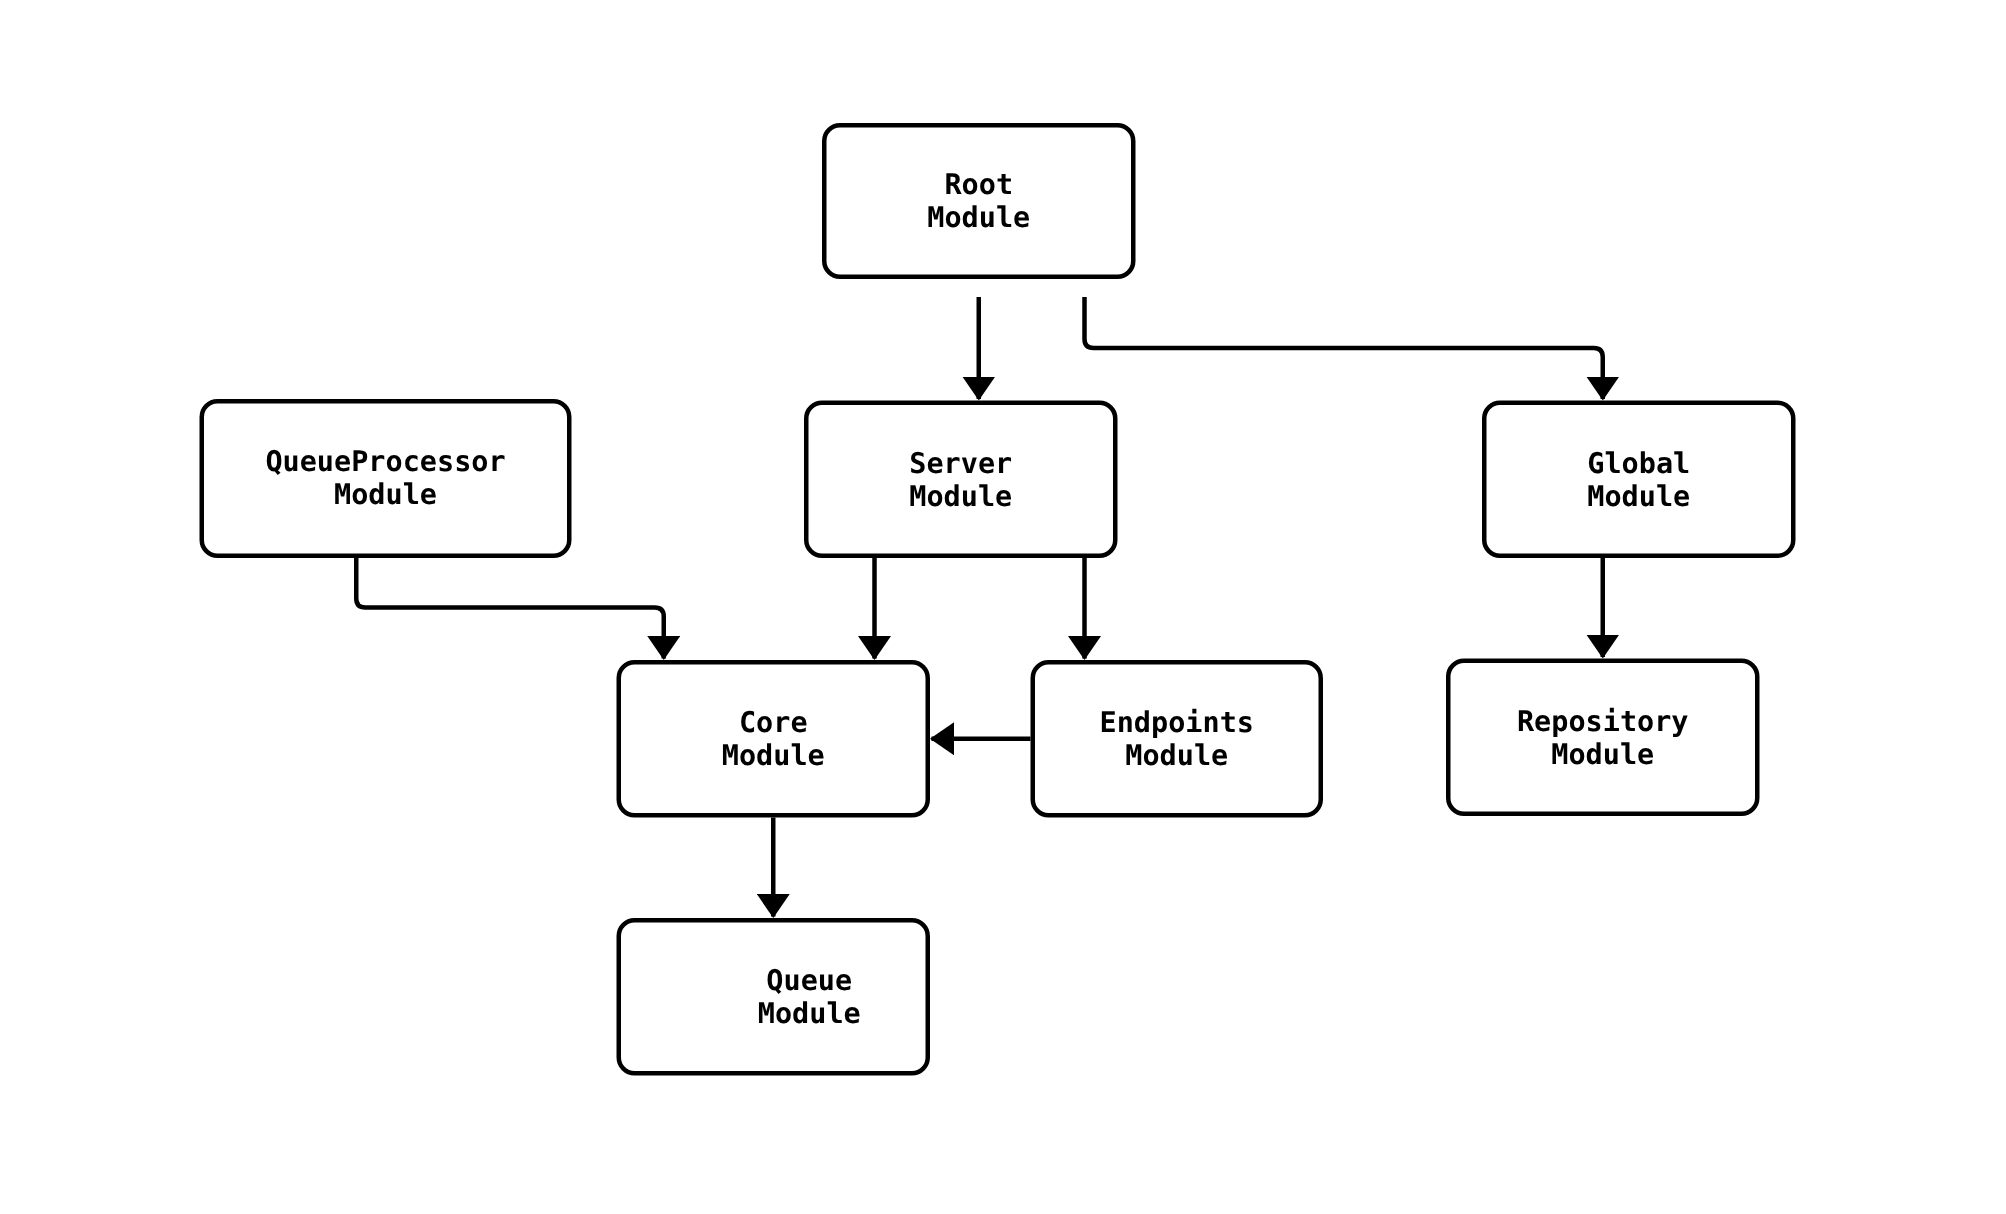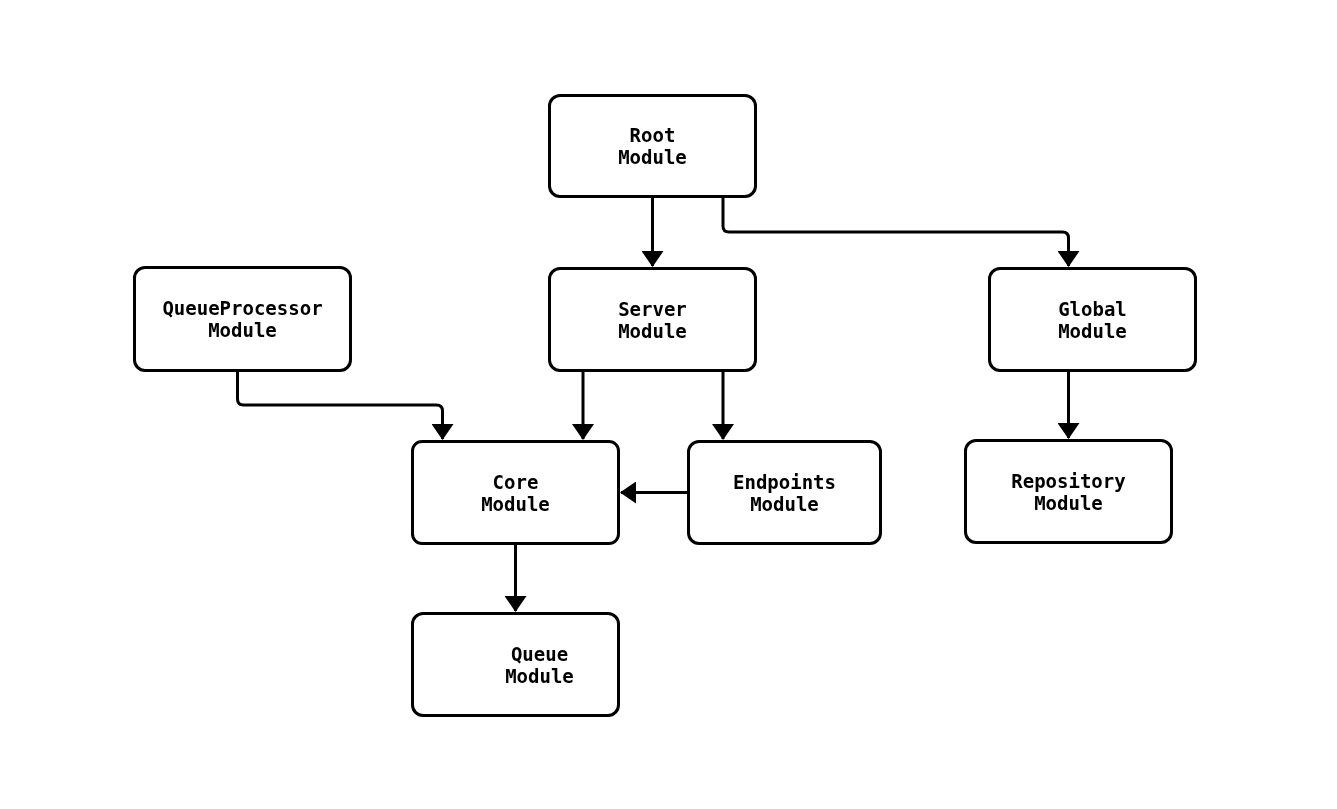--- a/index.html
+++ b/index.html
@@ -71,41 +71,41 @@
 
     <path class="edge-path" d="M723,372 L723,439" marker-end="url(#arrowhead)"></path>
 
     <path class="edge-path" d="M1068.5,372 L1068.5,438" marker-end="url(#arrowhead)"></path>
 
     <path class="edge-path" d="M687,492.5 L621,492.5" marker-end="url(#arrowhead)"></path>
 
     <path class="edge-path" d="M515.5,545 L515.5,611" marker-end="url(#arrowhead)"></path>
   </svg>
 
-  <div class="node" style="left:548px; top:94px; width:209px; height:104px;">
+  <div class="node" style="left:548px; top:82px; width:209px; height:104px;">
     <div class="node-label-line">Root</div>
     <div class="node-label-line">Module</div>
   </div>
 
-  <div class="node" style="left:548px; top:267px; width:209px; height:105px;">
+  <div class="node" style="left:536px; top:267px; width:209px; height:105px;">
     <div class="node-label-line">Server</div>
     <div class="node-label-line">Module</div>
   </div>
 
   <div class="node" style="left:964px; top:267px; width:209px; height:105px;margin-left:24px;">
     <div class="node-label-line">Global</div>
     <div class="node-label-line">Module</div>
   </div>
 
-  <div class="node" style="left:133px; top:266px; width:219px; height:106px;">
+  <div class="node" style="left:133px; top:266px; width:248px; height:106px;">
     <div class="node-label-line">QueueProcessor</div>
     <div class="node-label-line">Module</div>
   </div>
 
-  <div class="node" style="left:411px; top:440px; width:209px; height:105px;border-radius:11px;">
+  <div class="node" style="left:411px; top:440px; width:209px; height:105px;">
     <div class="node-label-line">Core</div>
     <div class="node-label-line">Module</div>
   </div>
 
   <div class="node" style="left:687px; top:440px; width:195px; height:105px;">
     <div class="node-label-line">Endpoints</div>
     <div class="node-label-line">Module</div>
   </div>
 
   <div class="node" style="left:964px; top:439px; width:209px; height:105px;">

